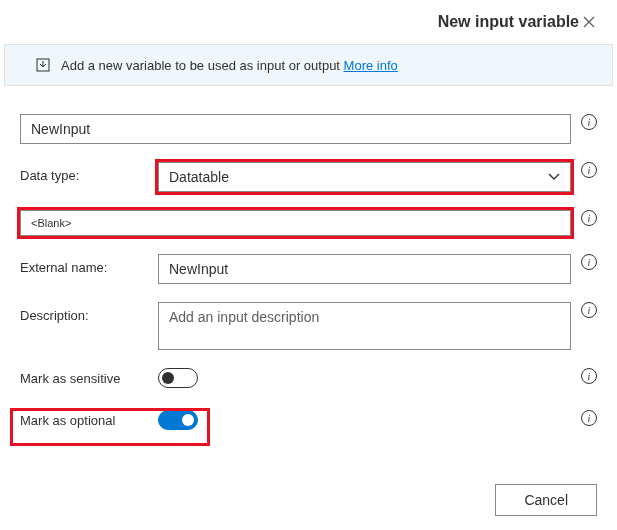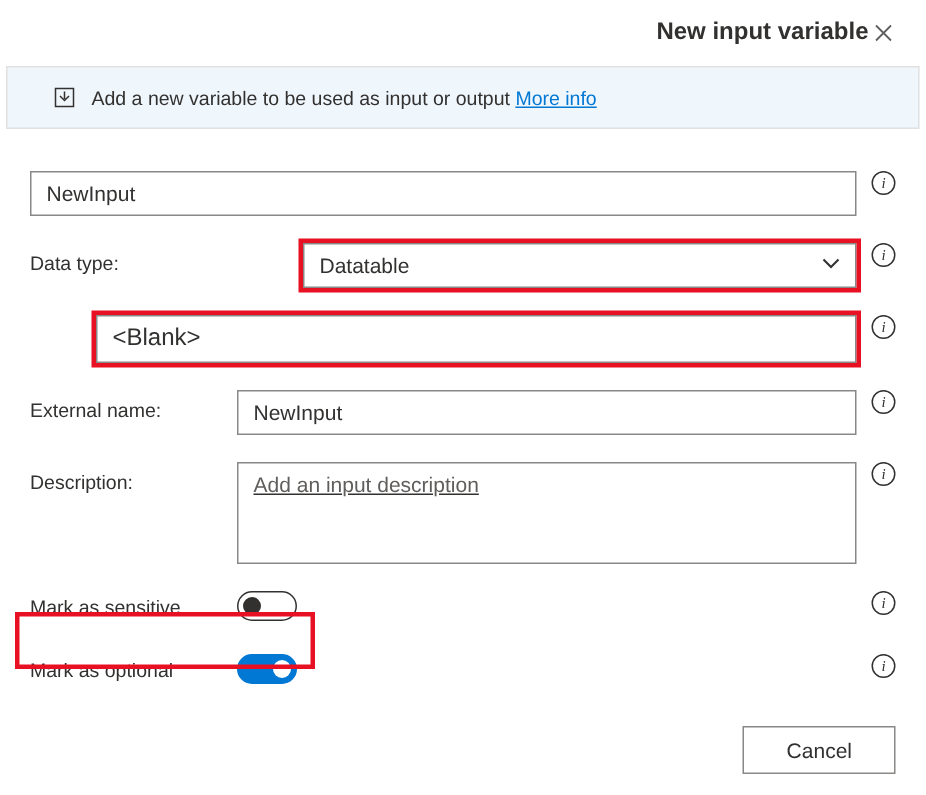--- a/index.html
+++ b/index.html
@@ -81,54 +81,53 @@
     }
     .select {
       display: flex;
       align-items: center;
       justify-content: space-between;
       cursor: pointer;
       user-select: none;
     }
     .chevron { font-size: 11px; color: #323130; }
     .textarea {
-      height: 68px;
+      height: 48px;
       resize: none;
-      text-decoration: underline;
     }
     .textarea::placeholder, .input::placeholder { color: #605e5c; }
     .info-circ {
       width: 16px;
       height: 16px;
       border: 1px solid #323130;
       border-radius: 50%;
       font-size: 10px;
       display: inline-flex;
       align-items: center;
       justify-content: center;
       flex-shrink: 0;
       cursor: pointer;
       font-style: italic;
       font-family: serif;
     }
-    .highlight-red { outline: 3px solid #e81123; outline-offset: 0; margin-left: 44px; }
+    .highlight-red { outline: 3px solid #e81123; outline-offset: 0; }
     .edit-btn {
       background: #0078d4;
       color: #fff;
       border: none;
       padding: 6px 24px;
       font-size: 14px;
       cursor: pointer;
       font-weight: 600;
     }
     .default-val-box {
       flex: 1;
       border: 1px solid #8a8886;
       padding: 6px 10px;
-      font-size: 16px;
+      font-size: 11px;
       background: #fff;
     }
     .toggle {
       width: 40px;
       height: 20px;
       border-radius: 10px;
       position: relative;
       cursor: pointer;
       flex-shrink: 0;
     }

